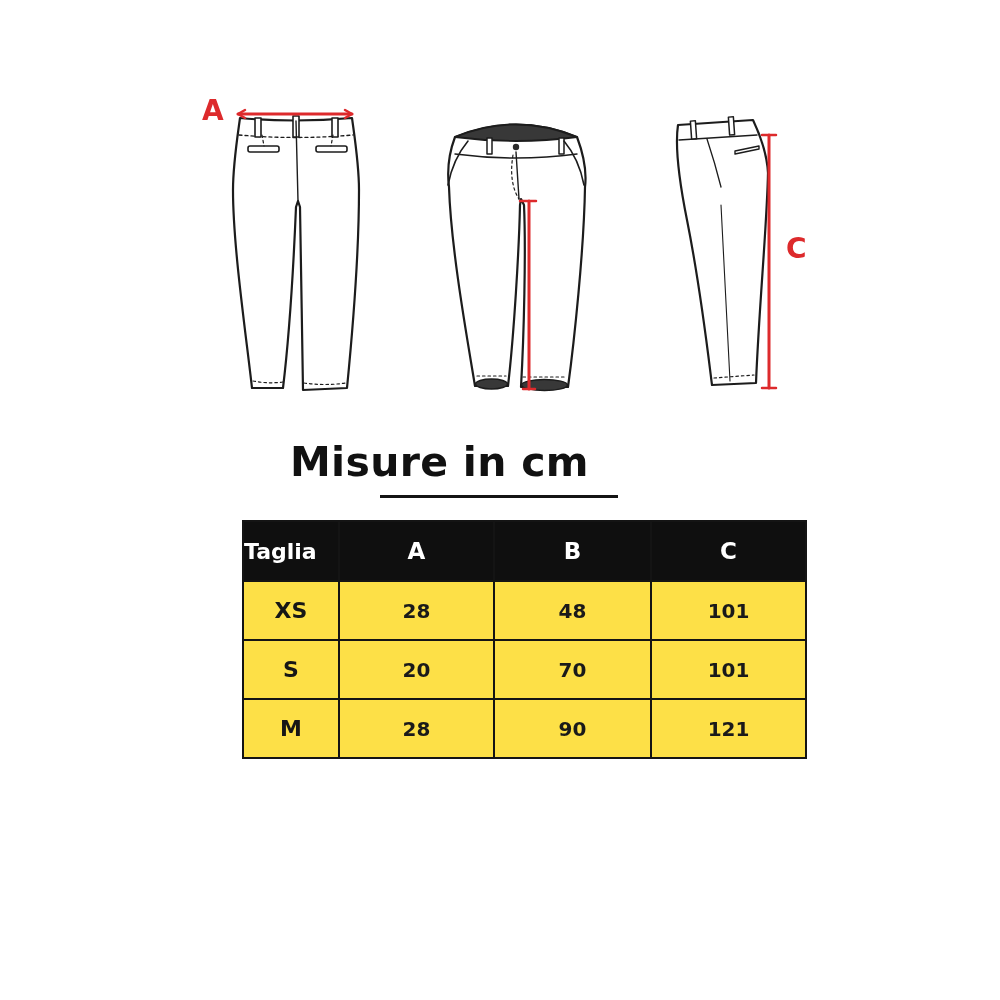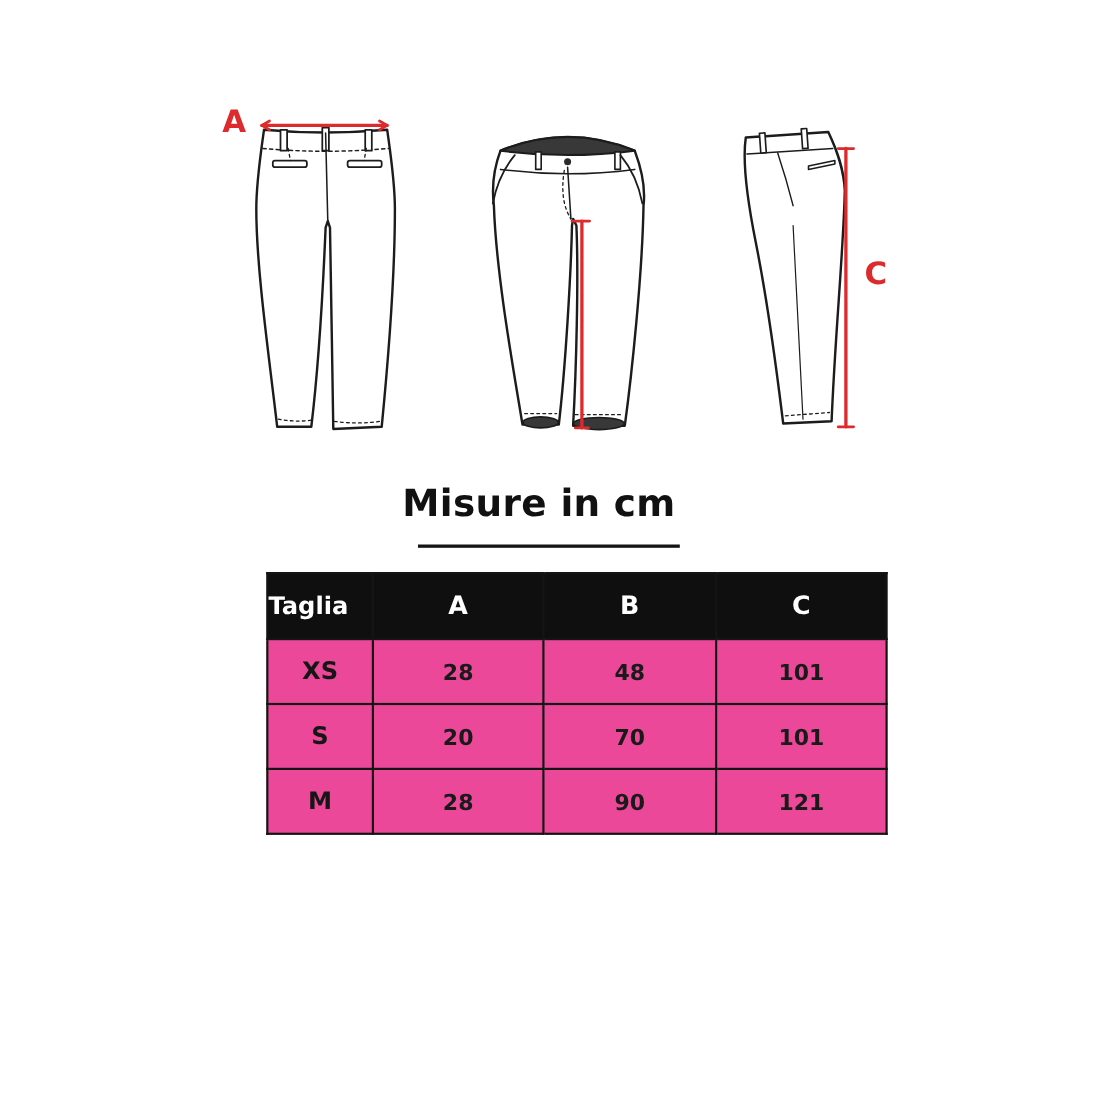--- a/index.html
+++ b/index.html
@@ -9,21 +9,21 @@
     background: #ffffff; overflow: hidden;
   }
   .fig { position: absolute; }
   .fig svg { display: block; }
   .measure-label {
     position: absolute; color: #dd2a2c; font-weight: 800;
     font-size: 28px; line-height: 1; letter-spacing: 0.5px;
   }
   .page-title {
     position: absolute; left: 290px; top: 438px; width: 400px;
-    text-align: center; font-size: 34px; font-weight: 800;
+    text-align: left; font-size: 41px; font-weight: 800;
     color: #111111; letter-spacing: 0.3px;
   }
   .title-underline {
     position: absolute; left: 380px; top: 495px; width: 238px; height: 3px;
     background: #141414;
   }
   table.size-table {
     position: absolute; left: 242px; top: 520px;
     border-collapse: collapse; table-layout: fixed; width: 563px;
   }
@@ -31,21 +31,21 @@
     border: 2px solid #141414;
   }
   table.size-table thead th {
     background: #0f0f0f; color: #ffffff; height: 60px;
     font-size: 23px; font-weight: 700; text-align: center;
   }
   table.size-table thead th.col-size {
     text-align: left; font-size: 22px;
   }
   table.size-table tbody td {
-    background: #ec4899; height: 59px; text-align: center;
+    background: #fde047; height: 59px; text-align: center;
     font-weight: 700; font-size: 20px; color: #1a1a1a;
   }
   table.size-table tbody td.cell-size { font-size: 22px; color: #161616; }
 </style>
 </head>
 <body>
 
 <div class="canvas">
 
   <div class="measure-label" style="left:202px; top:97px;">A</div>

